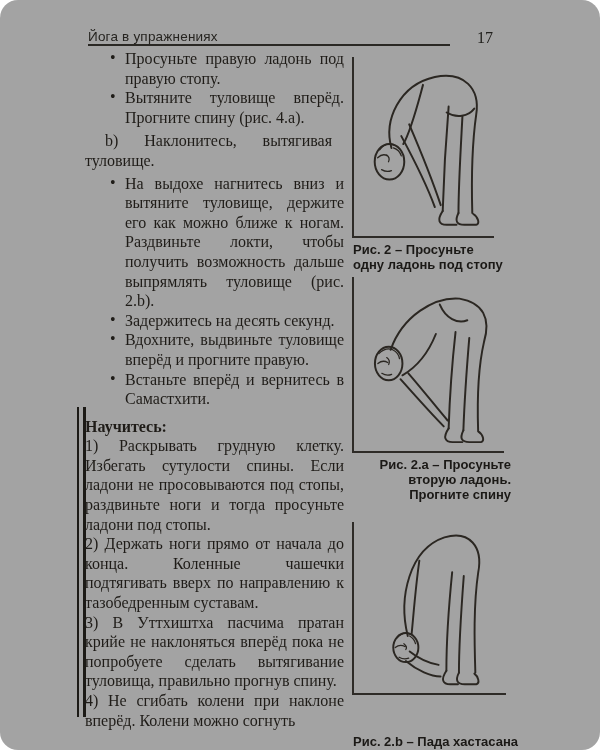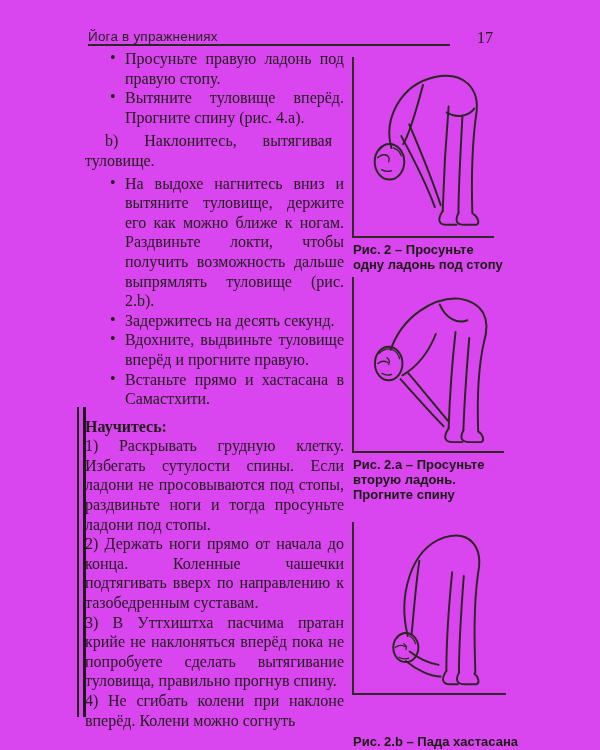--- a/index.html
+++ b/index.html
@@ -1,22 +1,23 @@
 <!DOCTYPE html>
 <html><head>
 <meta charset="utf-8">
 <style>
   html,body{margin:0;padding:0;background:#ffffff;}
   .page{
     position:relative;
     width:600px;height:750px;
-    background:#d946ef;
+    background:#a3a3a3;
     font-family:"Liberation Serif", serif;
     color:#1f1c18;
     overflow:hidden;
+    border-radius:18px;
   }
   
   .running-head{
     position:absolute;left:88px;top:29px;
     font-family:"Liberation Sans", sans-serif;
     font-size:13.5px;letter-spacing:.2px;color:#262420;
   }
   .page-number{
     position:absolute;left:477px;top:29px;
     font-family:Liberation Serif, serif;
@@ -57,21 +58,21 @@
   #fig1{left:352px;top:57px;width:140px;height:179px;}
   #fig2{left:352px;top:277px;width:150px;height:174px;}
   #fig3{left:352px;top:522px;width:152px;height:171px;}
   .fig-caption{
     position:absolute;
     font-family:"Liberation Sans", sans-serif;
     font-weight:bold;font-size:13px;line-height:15px;
     color:#1b1916;text-align:left;
   }
   #cap1{left:353px;top:242px;width:155px;}
-  #cap2{left:353px;top:457px;width:158px;}
+  #cap2{left:353px;top:457px;width:158px;text-align:right;}
   #cap3{left:353px;top:734px;width:190px;}
   .sketch{stroke:#2b2722;fill:none;stroke-linecap:round;stroke-linejoin:round;}
 </style>
 </head>
 <body>
 
 <div class="page">
 
   <span class="running-head">Йога в упражнениях</span>
   <span class="page-number">17</span>
@@ -100,21 +101,21 @@
       <li>
         <span class="mk">•</span>
         <span>Задержитесь на десять секунд.</span>
       </li>
       <li>
         <span class="mk">•</span>
         <span>Вдохните, выдвиньте туловище вперёд и прогните правую.</span>
       </li>
       <li>
         <span class="mk">•</span>
-        <span>Встаньте прямо и хастасана в Самастхити.</span>
+        <span>Встаньте вперёд и вернитесь в Самастхити.</span>
       </li>
     </ul>
 
     <div class="learn">
       <p class="learn-head">Научитесь:</p>
       <p>1) Раскрывать грудную клетку. Избегать сутулости спины. Если ладони не просовываются под стопы, раздвиньте ноги и тогда просуньте ладони под стопы.</p>
       <p>2) Держать ноги прямо от начала до конца. Коленные чашечки подтягивать вверх по направлению к тазобедренным суставам.</p>
       <p>3) В Уттхиштха пасчима пратан крийе не наклоняться вперёд пока не попробуете сделать вытягивание туловища, правильно прогнув спину.</p>
       <p>4) Не сгибать колени при наклоне вперёд. Колени можно согнуть</p>
     </div>

